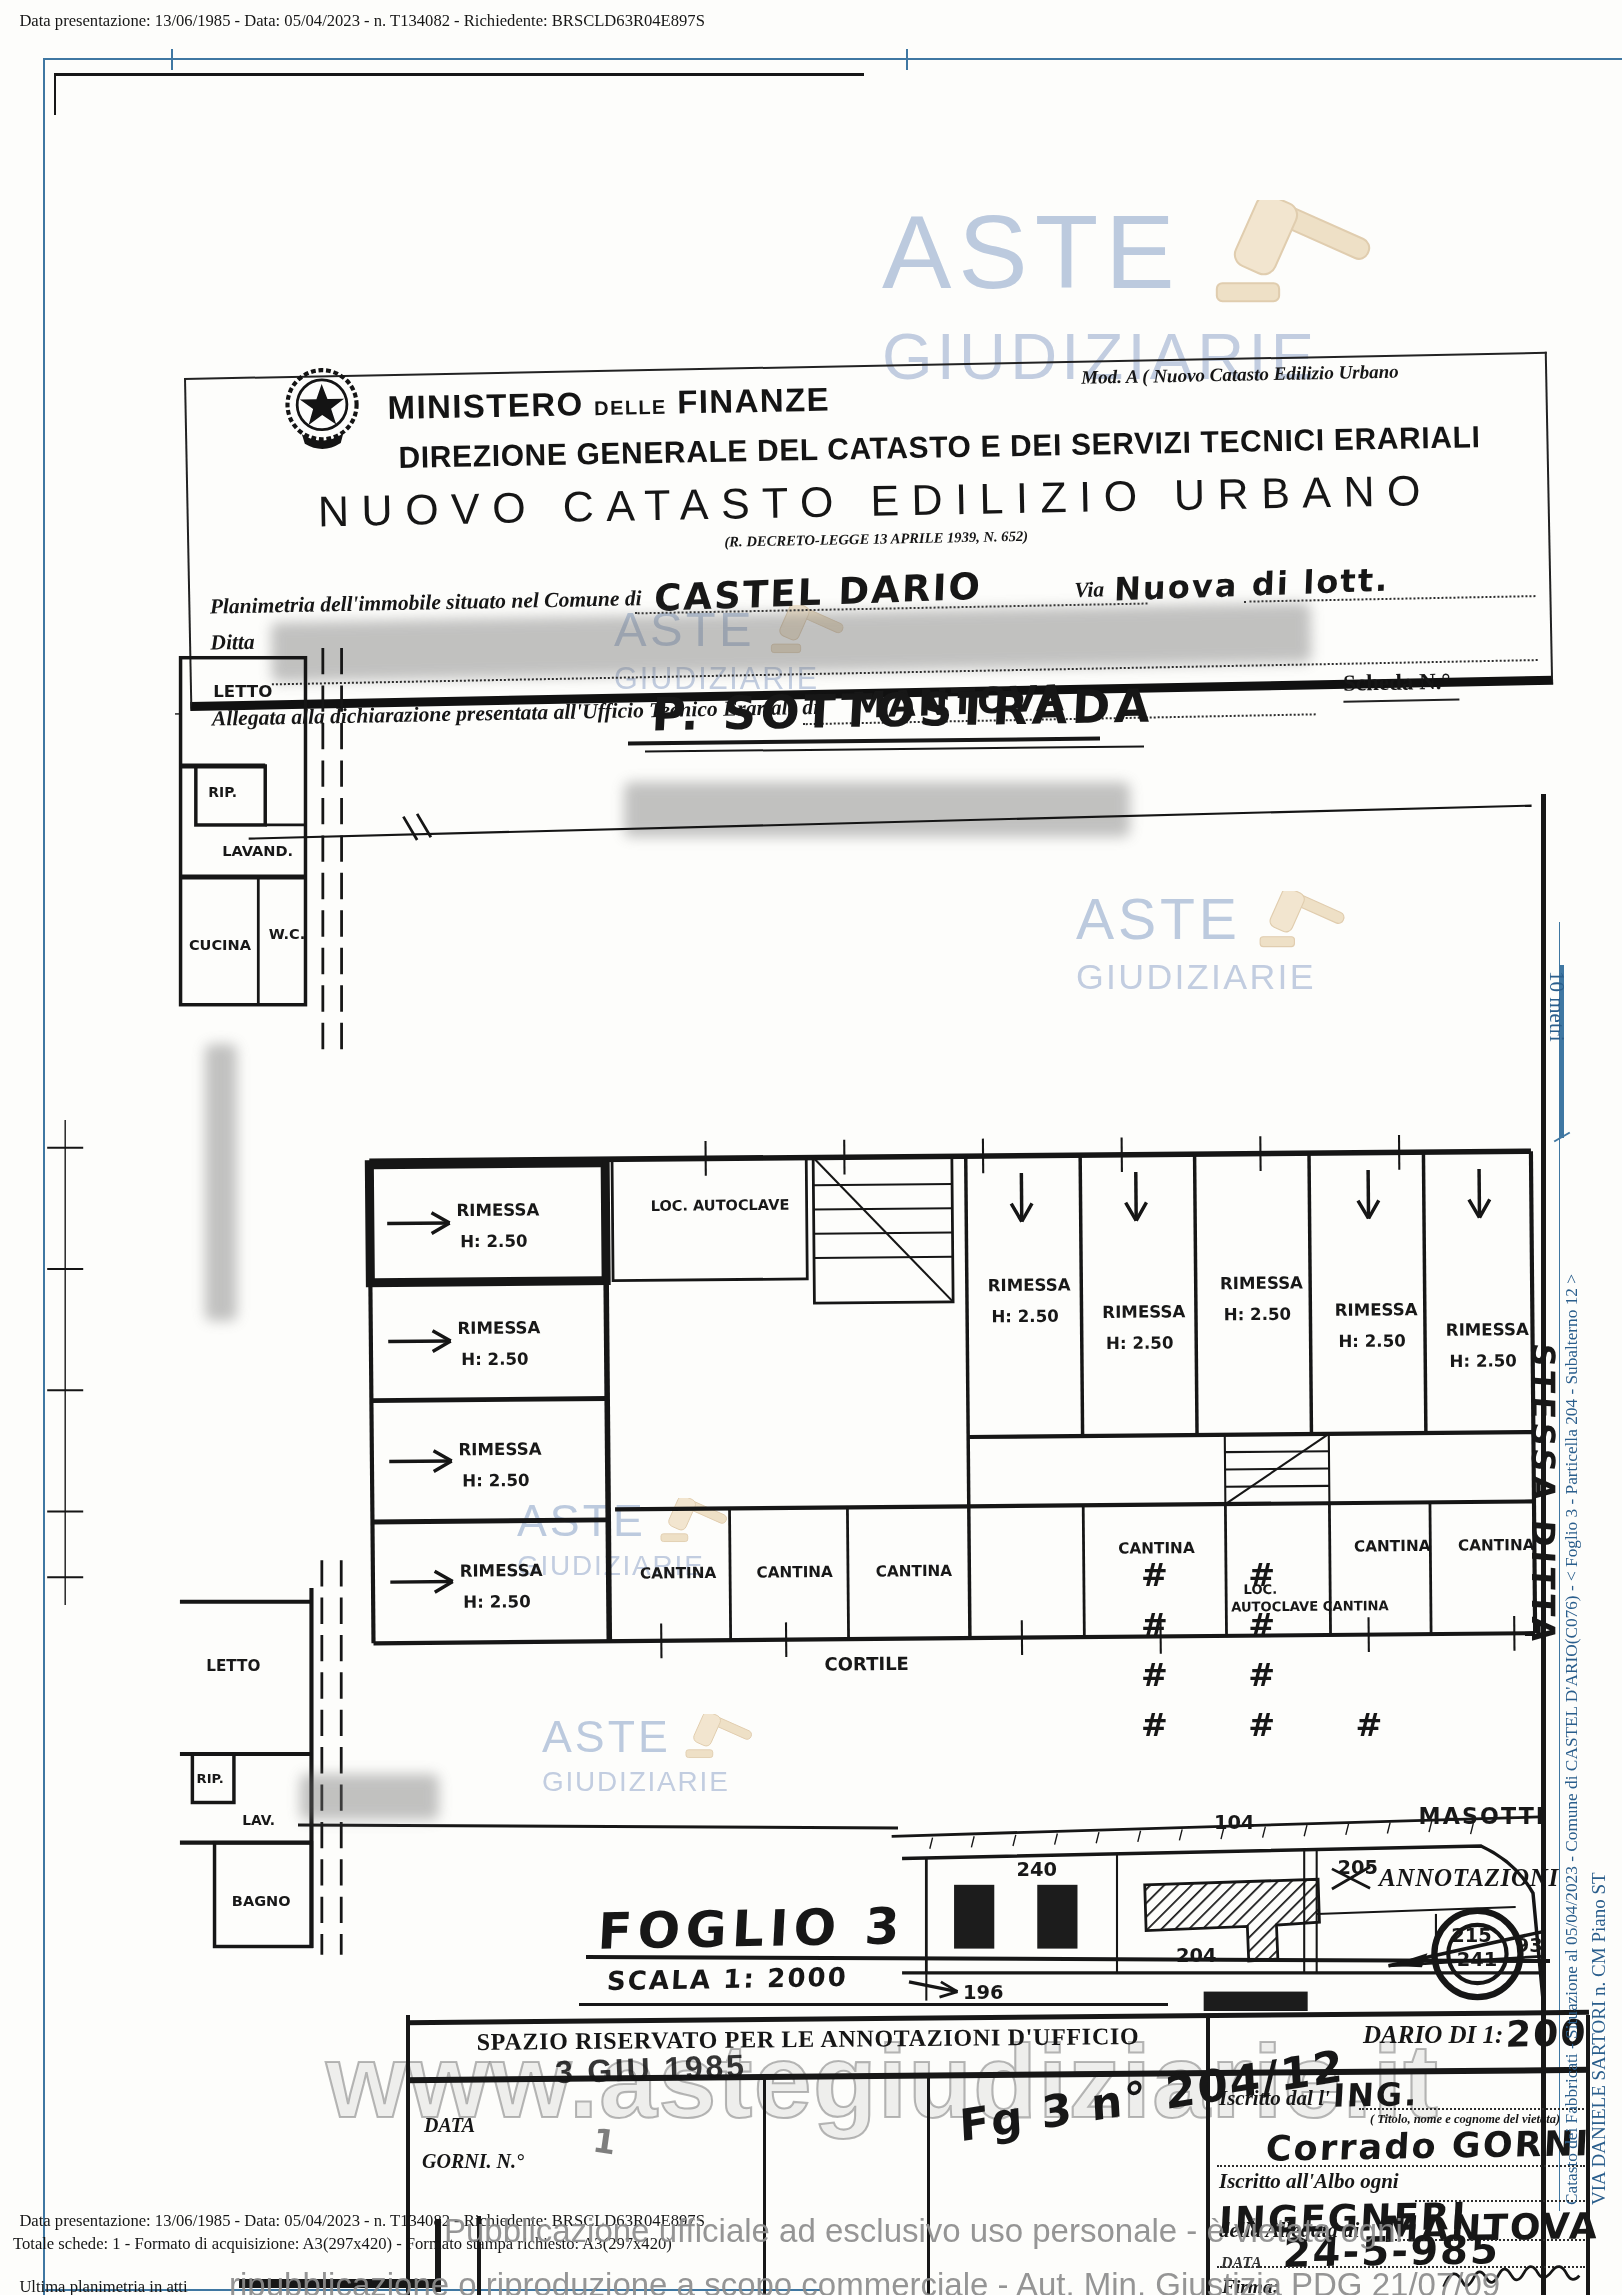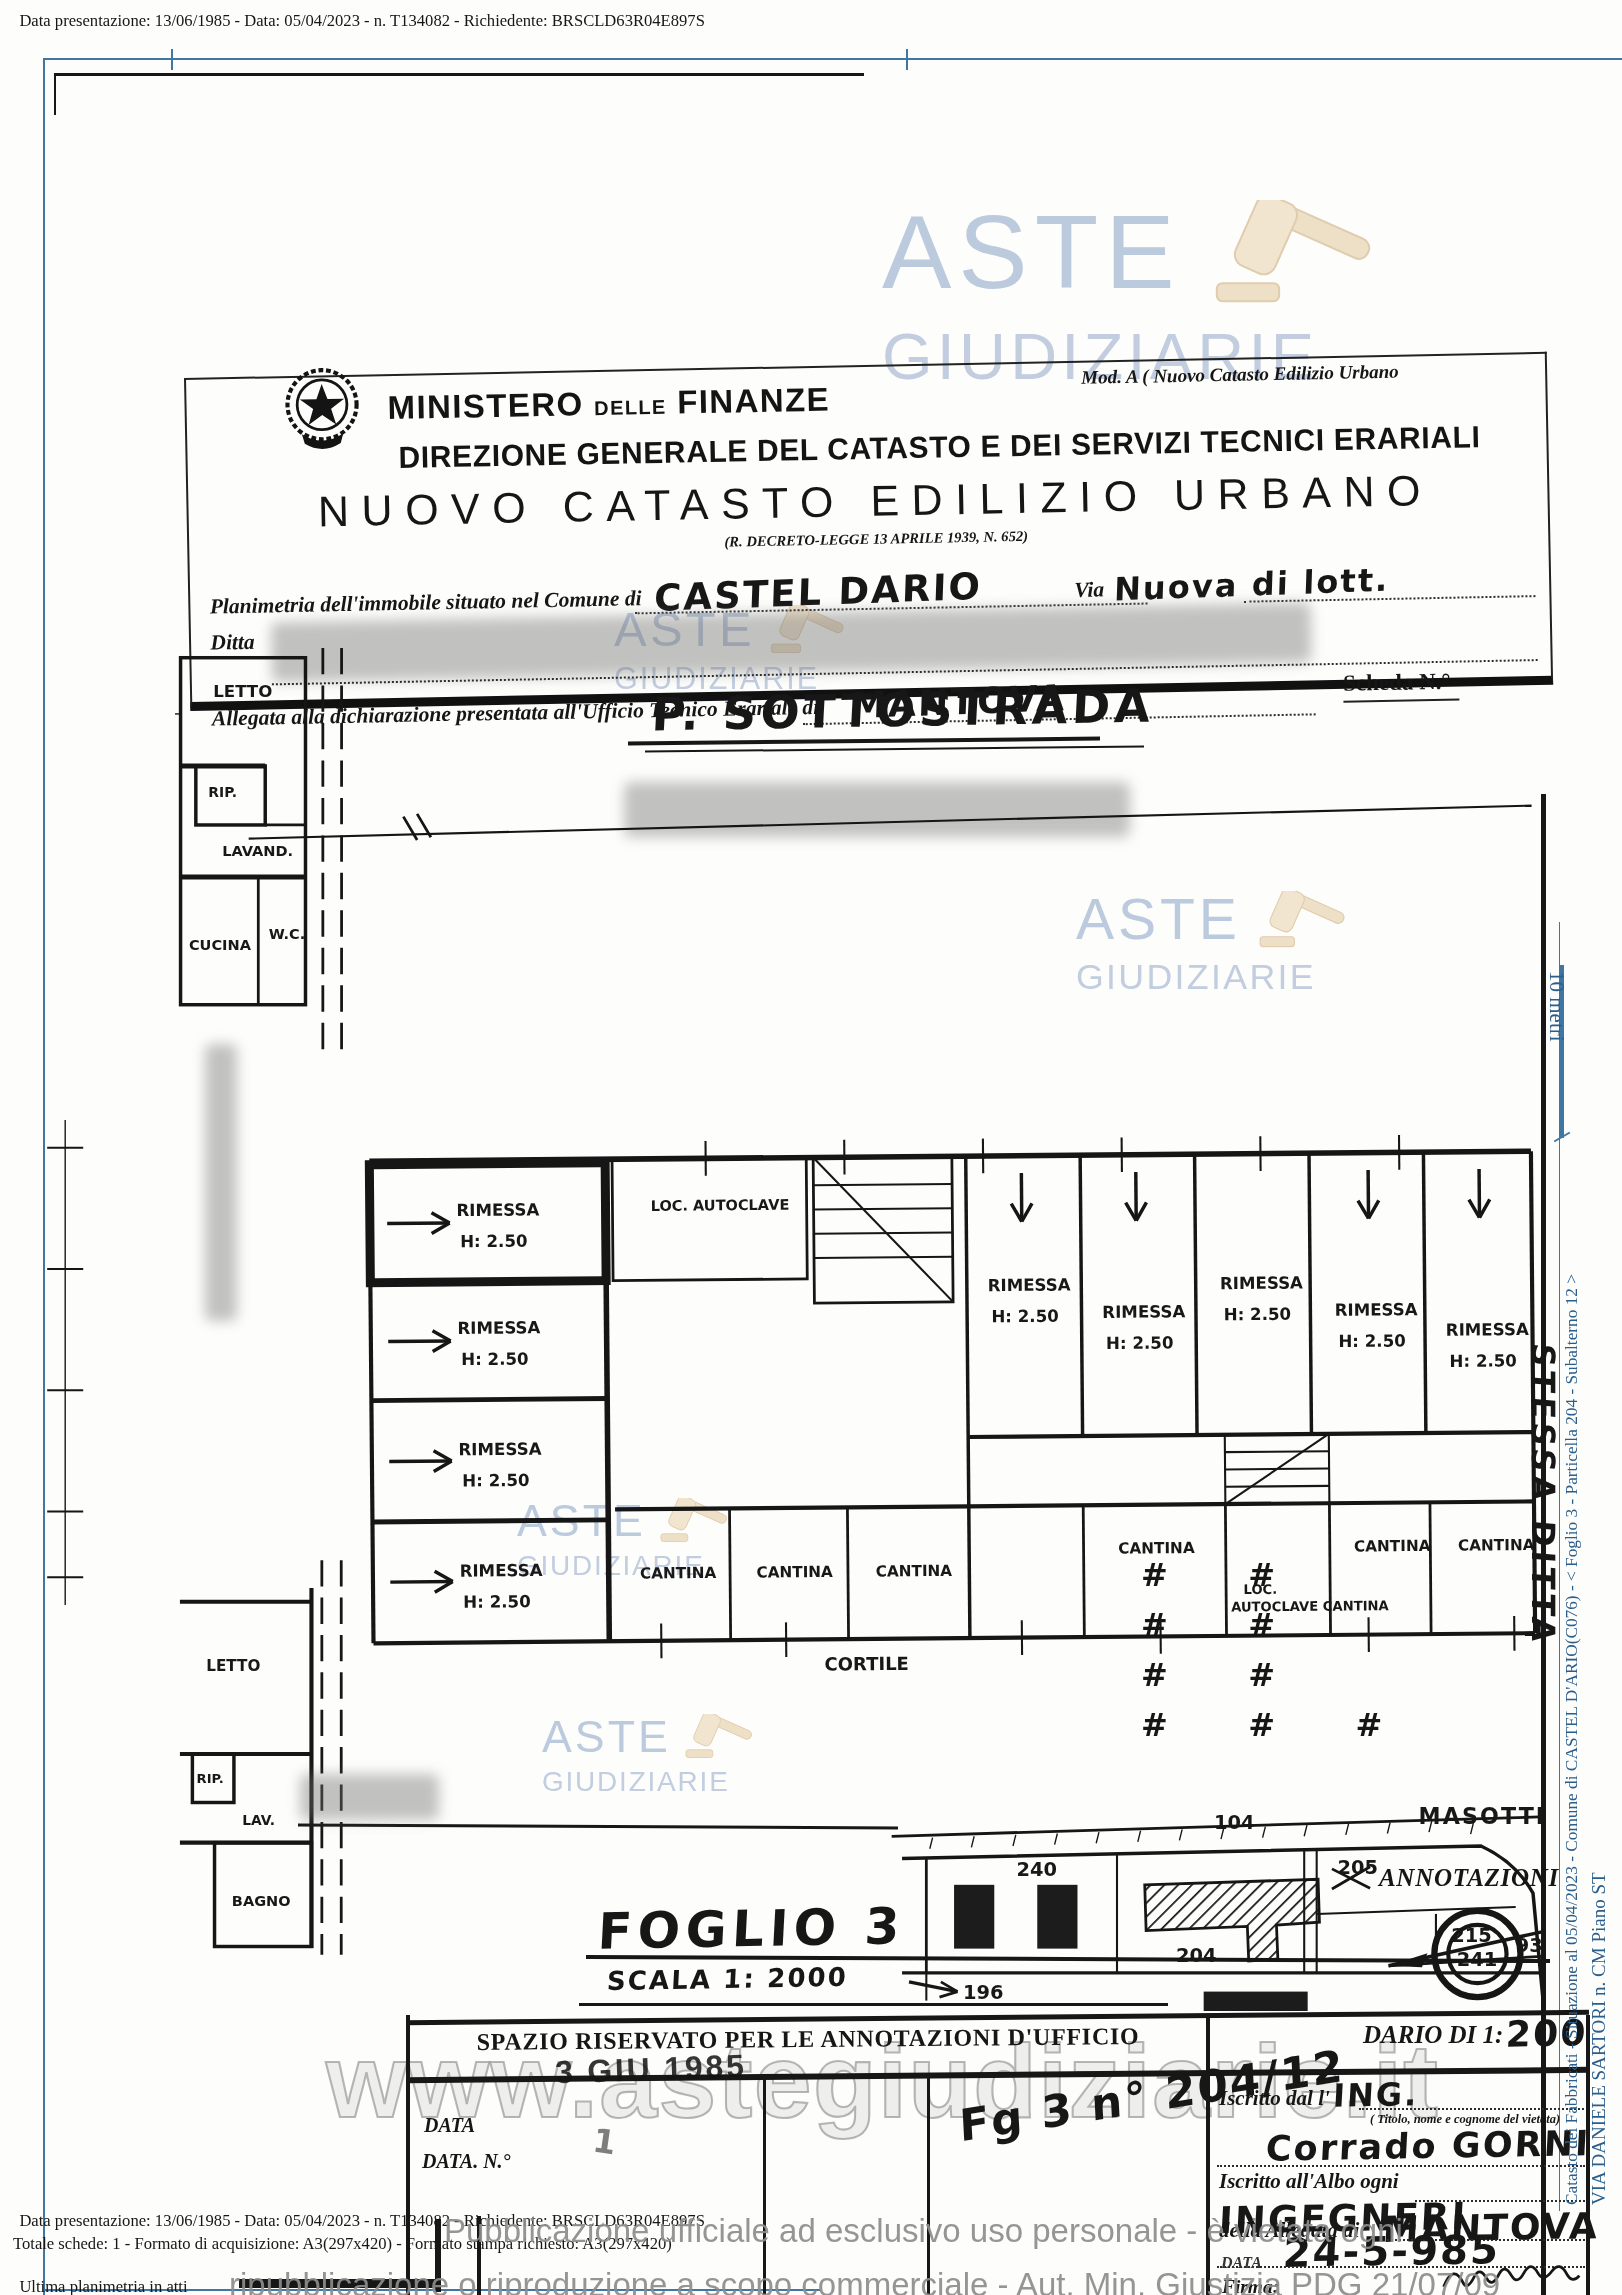--- a/index.html
+++ b/index.html
@@ -421,21 +421,21 @@
 <div class="abs blkline" style="left:1586px;top:2015px;width:3.5px;height:280px;"></div>
 <div class="abs blkline" style="left:927px;top:2075px;width:2.8px;height:221px;"></div>
 <div class="abs blkline" style="left:1206px;top:2015px;width:4.2px;height:280px;"></div>
 <div class="abs blkline" style="left:239px;top:2279px;width:201px;height:9px;"></div>
 <div class="abs blkline" style="left:435px;top:2219px;width:6.2px;height:73px;"></div>
 <div class="abs blkline" style="left:477px;top:2216px;width:4.2px;height:80px;"></div>
 
 <div class="abs serif" style="left:416px;top:2026px;width:784px;text-align:center;font-size:24px;font-weight:700;letter-spacing:0.7px;transform:rotate(-0.5deg);">SPAZIO RISERVATO PER LE ANNOTAZIONI D'UFFICIO</div>
 
 <div class="abs serif lbl-it" style="left:424px;top:2114px;font-size:20px;">DATA</div>
-<div class="abs serif lbl-it" style="left:422px;top:2150px;font-size:20px;">DATA. N.°</div>
+<div class="abs serif lbl-it" style="left:422px;top:2150px;font-size:20px;">GORNI. N.°</div>
 
 <div class="abs stencil" style="left:555px;top:2051px;font-size:32px;letter-spacing:2.8px;opacity:.85;transform:rotate(-2deg);">3 GIU 1985</div>
 <div class="abs hand" style="left:593px;top:2122px;font-size:33px;opacity:.55;transform:rotate(8deg);">1</div>
 
 <div class="abs hand" style="left:957px;top:2070px;font-size:44px;transform:rotate(-9deg) skewX(-6deg);">Fg 3 n° 204/12</div>
 
 <div class="abs" style="left:1219px;top:2075px;">
   <span class="serif lbl-it" style="font-size:21px;">Iscritto dal l'</span>
   <span class="hand" style="font-size:32px;position:relative;top:1.4px;">ING.</span>
 </div>

